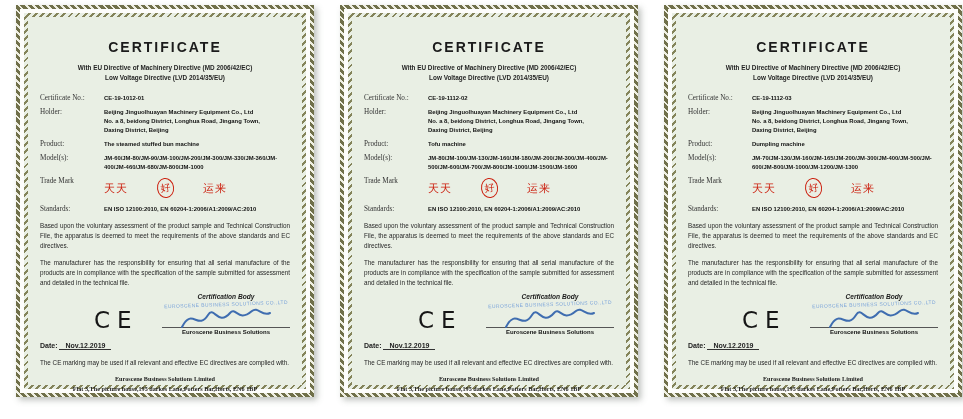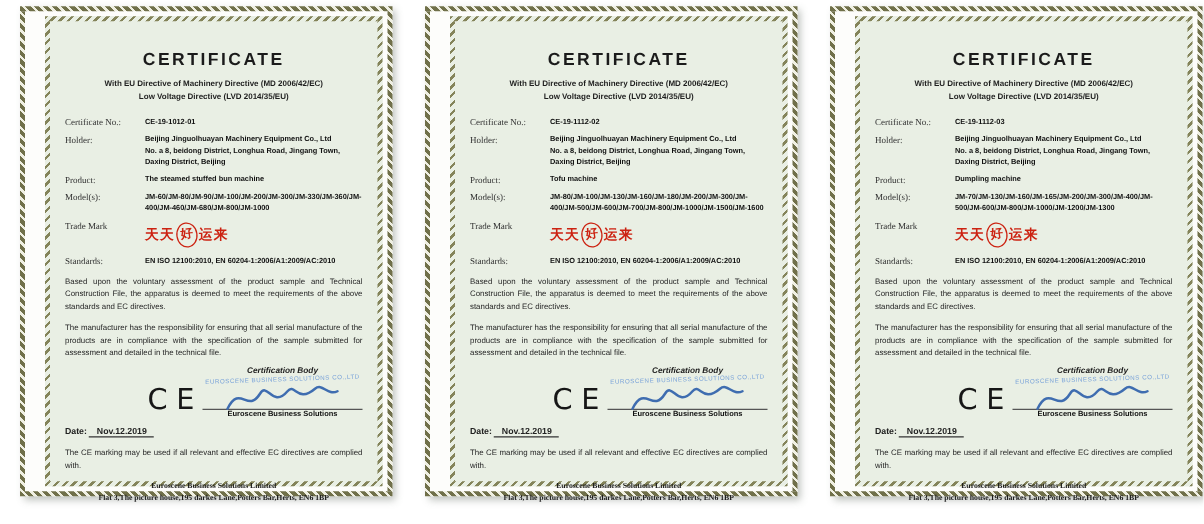--- a/index.html
+++ b/index.html
@@ -11,51 +11,51 @@
   .cert{
     flex:0 0 298px;height:392px;box-sizing:border-box;background:#fdfdfb;
     padding:4px;border:4px solid transparent;
     border-image:repeating-linear-gradient(45deg,#70704a 0 3px,#efefe2 3px 5px) 4;
     box-shadow:3px 3px 6px rgba(110,120,110,.45);
   }
   .cert-inner{
     height:100%;box-sizing:border-box;background:#e9efe4;
     border:4px solid transparent;
     border-image:repeating-linear-gradient(-45deg,#84845a 0 2px,#e9efe4 2px 5px) 4;
-    padding:10px 12px 16px 12px;position:relative;margin-left:12px;
+    padding:10px 12px 16px 12px;position:relative;
   }
   .title{
     text-align:center;font-weight:bold;font-size:14px;letter-spacing:2px;
     margin-top:12px;color:#1b1b1b;
   }
   .directives{
     text-align:center;font-size:6.4px;font-weight:bold;line-height:1.6;
     margin-top:8px;color:#1f1f1f;
   }
   .rows{margin-top:10px;}
   .row{display:flex;margin-bottom:5px;justify-content:center;}
   .row .lbl{
     flex:0 0 64px;font-family:"Liberation Serif",serif;font-size:7.2px;color:#333;
   }
   .row .val{
     flex:1;font-size:5.9px;font-weight:bold;line-height:1.55;color:#111;
     word-break:break-word;
   }
-  .tm-logo{display:flex;align-items:center;color:#cc2211;font-weight:bold;margin:1px 0 2px 0;}
+  .tm-logo{display:flex;align-items:center;color:#cc2211;font-weight:normal;margin:1px 0 2px 0;gap:28px;}
   .tm-txt{font-size:11px;letter-spacing:1px;}
   .tm-circle{
     display:inline-block;border:1.5px solid #cc2211;border-radius:50%;
     padding:1px 2.5px;margin:0 1px;font-size:10px;transform:rotate(-8deg);
   }
   .para{
     font-size:6.3px;line-height:1.6;text-align:justify;color:#262626;margin-top:7px;
   }
   .lower{position:relative;height:58px;margin-top:4px;}
   .ce-mark{
-    position:absolute;left:66px;top:14px;font-size:23px;letter-spacing:7px;
+    position:absolute;left:54px;top:14px;font-size:23px;letter-spacing:7px;
     color:#161616;font-family:"DejaVu Sans",sans-serif;
   }
   .date-line{position:absolute;left:0;bottom:2px;font-size:7px;font-weight:bold;}
   .date-val{border-bottom:1px solid #333;padding:0 6px;font-weight:bold;}
   .cb-block{position:absolute;right:0;top:0;width:128px;text-align:center;}
   .cb-title{font-size:6.6px;font-weight:bold;font-style:italic;color:#1a1a1a;}
   .stamp{
     font-size:5px;color:#6f9bd8;letter-spacing:.4px;margin-top:1px;
     transform:rotate(-2deg);white-space:nowrap;overflow:hidden;opacity:.9;
   }

